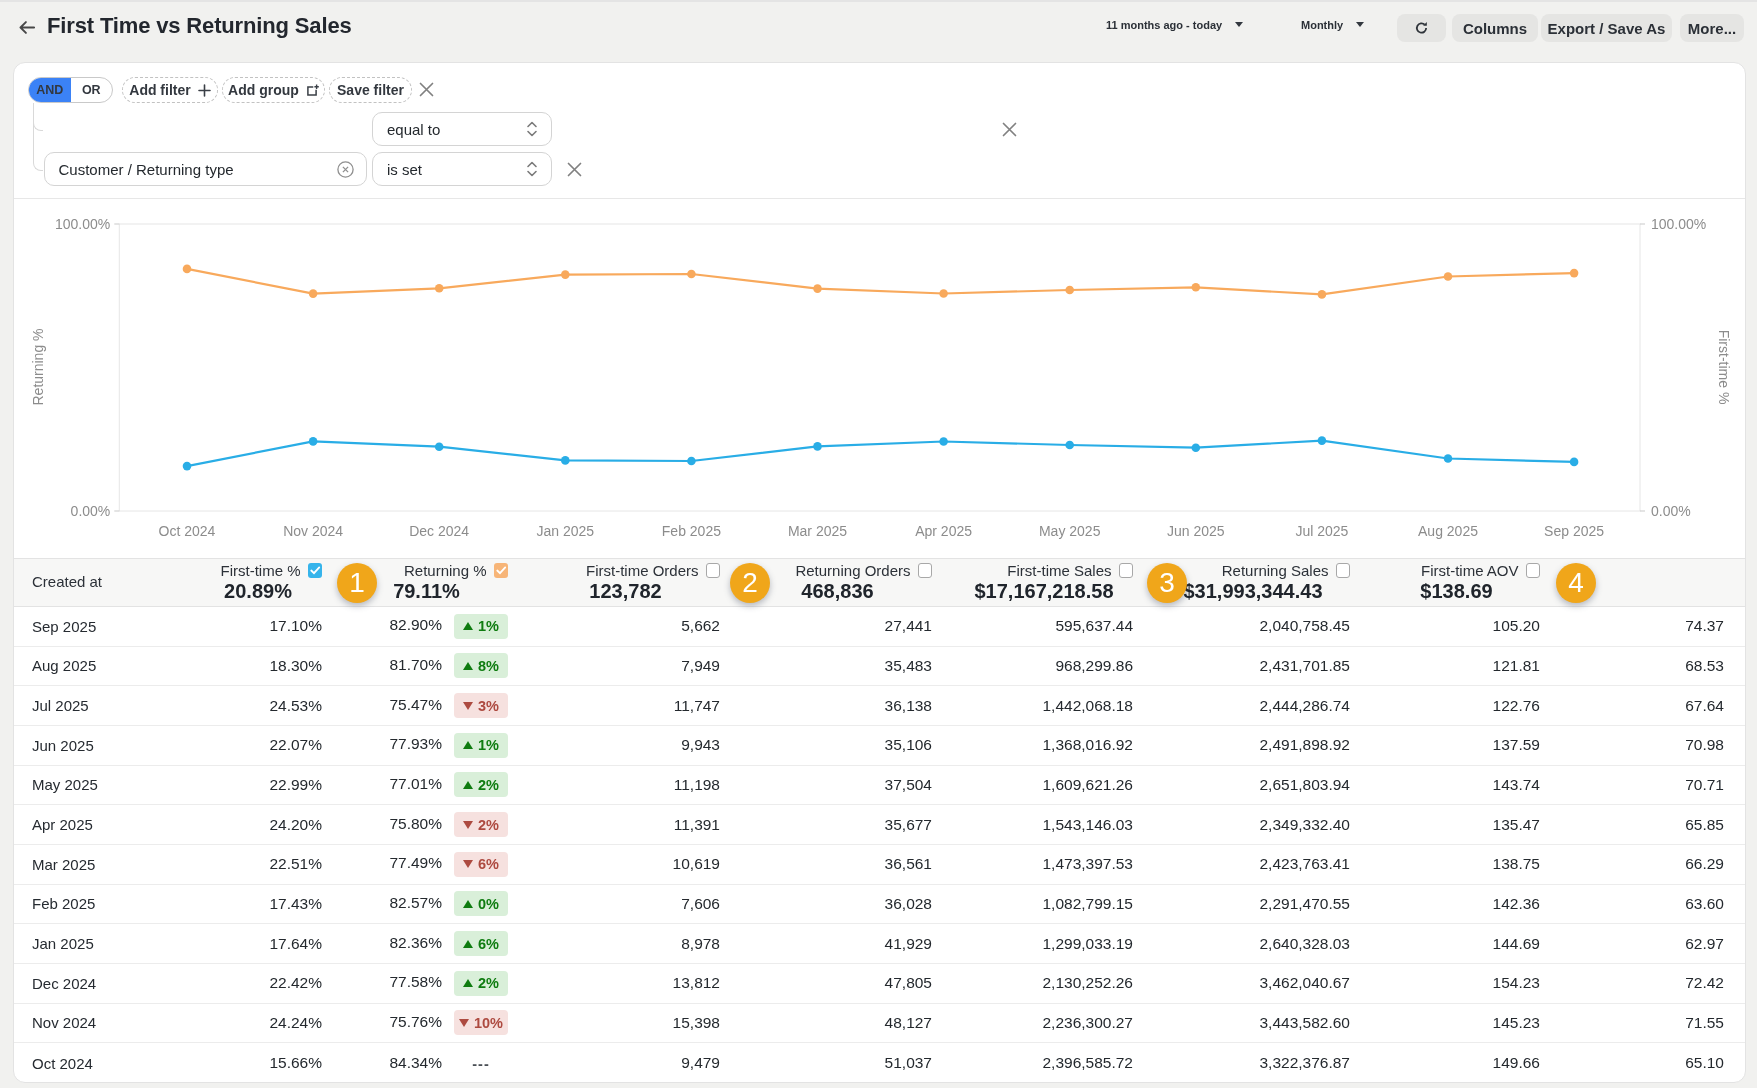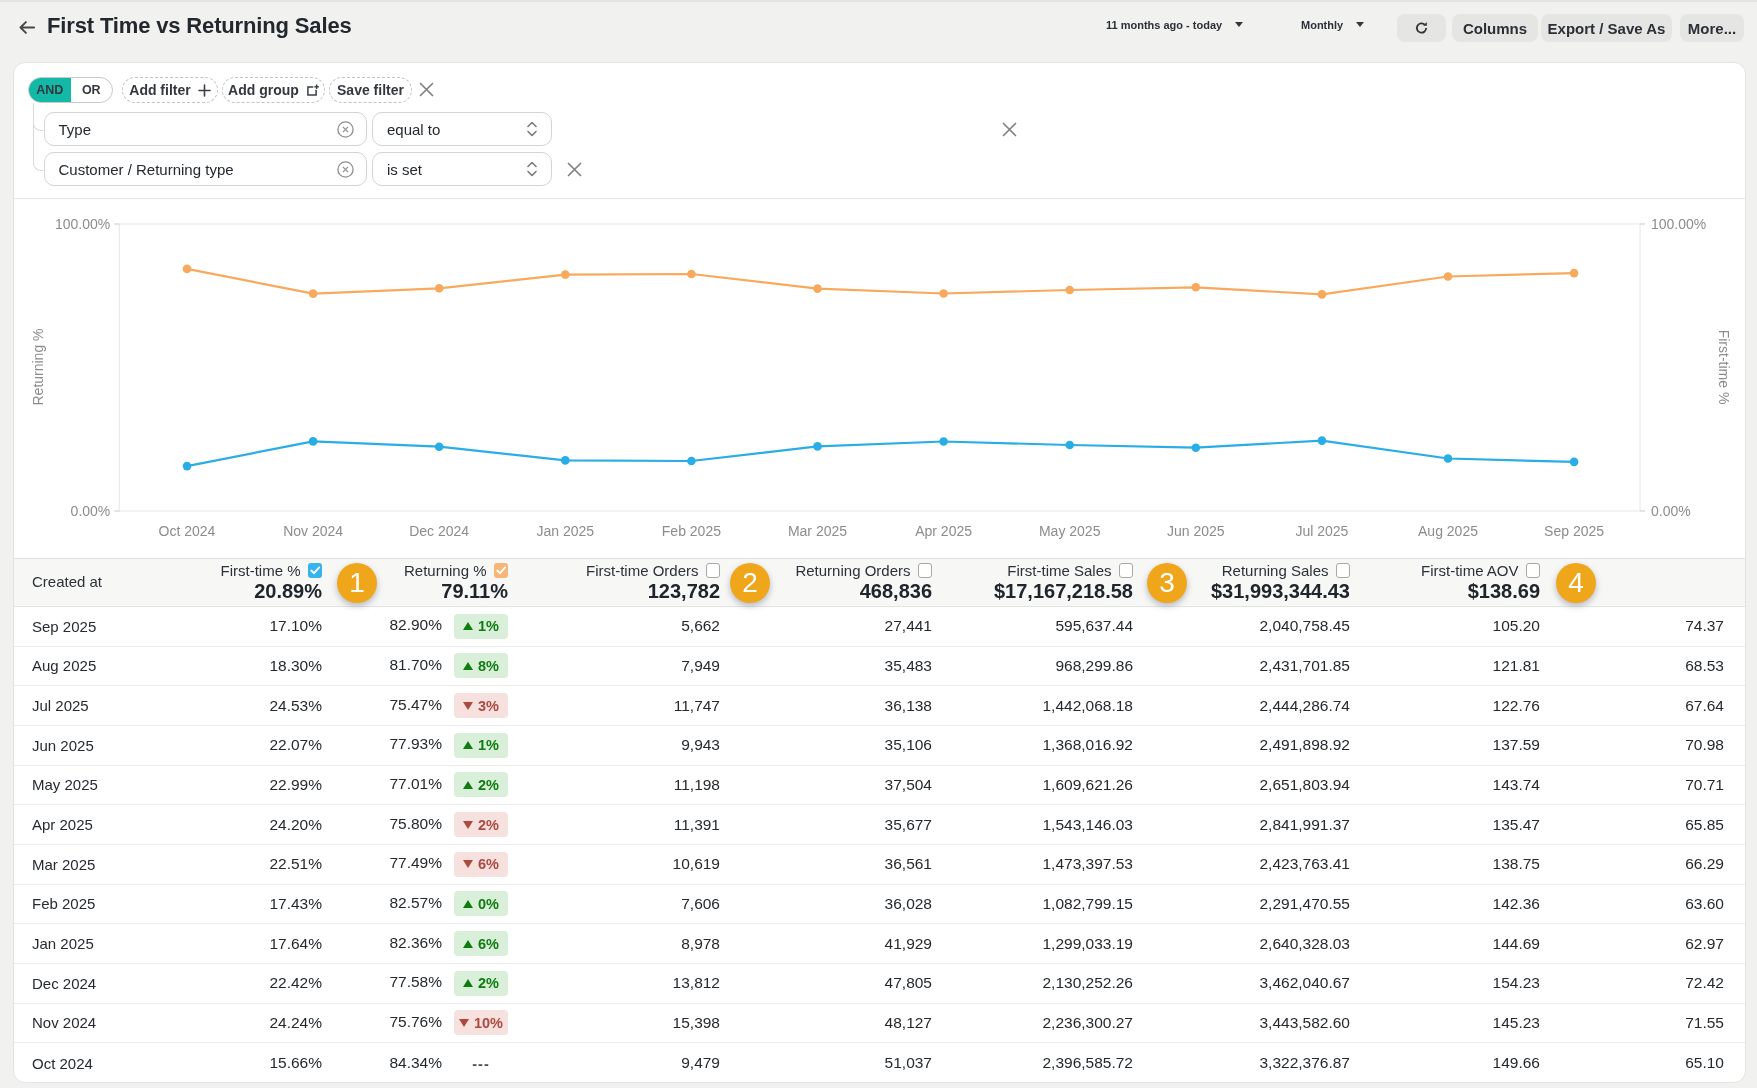--- a/index.html
+++ b/index.html
@@ -11,35 +11,35 @@
 .tricaret{display:inline-block;width:0;height:0;border-left:4.5px solid transparent;border-right:4.5px solid transparent;border-top:5.5px solid #33383f;margin-left:10px;vertical-align:2px}
 .btn{position:absolute;top:14px;height:28px;background:#e5e5e3;border-radius:8px;display:flex;align-items:center;justify-content:center;font-size:15px;font-weight:700;color:#2b3037}
 .panel{position:absolute;left:13px;top:62px;width:1733px;height:1021px;background:#fff;border:1px solid #e3e3e3;border-radius:12px}
 
 .filters{position:absolute;left:0;top:0;width:1731px;height:136px;border-bottom:1px solid #e7e7e7}
 .conn{position:absolute;border-left:1.5px solid #d9d9d9;border-bottom:1.5px solid #d9d9d9;border-bottom-left-radius:8px}
 .conn1{left:18.5px;top:40px;width:10px;height:27.5px}
 .conn2{left:18.5px;top:40px;width:10px;height:67.5px}
 .toggle{position:absolute;left:14px;top:14px;width:85px;height:26px;border:1px solid #c9c9c9;border-radius:13px;display:flex;overflow:hidden;background:#fff}
 .tg{flex:1;display:flex;align-items:center;justify-content:center;font-size:12.5px;font-weight:700;color:#33383f}
-.tg.on{background:#14b8a6}
+.tg.on{background:#3b82f6}
 .fbtn{position:absolute;top:14px;height:26px;border:1px dashed #c2c2c2;border-radius:13px;display:flex;align-items:center;justify-content:center;gap:7px;font-size:14px;font-weight:700;color:#33383f;background:#fff}
 .fx{position:absolute;display:flex;align-items:center;justify-content:center}
 .pill{position:absolute;height:34px;border:1.3px solid #d4d4d4;border-radius:10px;background:#fff;display:flex;align-items:center;font-size:15px;color:#24292e;padding:0 12px 0 14px}
 .pill .lab{flex:1;white-space:nowrap}
 .picons{display:flex;align-items:center;gap:6px}
 
 .chart{position:absolute;left:0;top:137px}
 .axlbl{font-family:"Liberation Sans",sans-serif;font-size:14px;fill:#8c8c8c}
 
 .thead{position:absolute;left:0;top:495px;width:1731px;height:49px;background:#f7f7f6;border-top:1px solid #e3e3e3;border-bottom:1px solid #e3e3e3;display:flex}
 .hc{padding:2px 23px 0 0;display:flex;flex-direction:column}
 .hcreated{font-size:15px;font-weight:500;color:#2c3138;padding-left:18px;line-height:45px}
 .hlab{font-size:15px;font-weight:500;color:#2c3138;line-height:19px;display:flex;align-items:center;justify-content:flex-end;gap:7px;white-space:nowrap}
-.htot{font-size:20px;font-weight:700;color:#20252c;line-height:22px;text-align:right;white-space:nowrap}
+.htot{font-size:20px;font-weight:700;color:#20252c;line-height:22px;text-align:center;white-space:nowrap}
 .cb{width:14.5px;height:14.5px;border-radius:3px;display:inline-flex;flex:none}
 .cb-blue{background:#36b4eb}
 .cb-orange{background:#f7b578}
 .cb-off{background:#fff;border:1.4px solid #a8a8a8}
 .rows{position:absolute;left:0;top:544px;width:1731px}
 .row{display:flex;height:39.66px;border-bottom:1px solid #ececec;align-items:center}
 .row:last-child{border-bottom:none}
 .c{white-space:nowrap;font-size:15.5px;color:#24292e}
 .c.r{text-align:right;padding-right:23px}
 .c0{padding-left:18px;font-size:15px;font-weight:500;color:#262b31}
@@ -105,29 +105,20 @@
 <div class="fbtn" style="left:208px;width:103px">Add group <svg width="13" height="13" viewBox="0 0 13 13">
           <path d="M7.3 2.9 H1.9 V10.9 H10.1 V5.7" fill="none" stroke="#3a3f46" stroke-width="1.5"></path>
           <path d="M10.6 0.6 V5 M8.4 2.8 H12.8" fill="none" stroke="#3a3f46" stroke-width="1.4"></path>
         </svg></div>
 <div class="fbtn" style="left:315px;width:83px">Save filter</div>
 <div class="fx" style="left:405px;top:19px">
         <svg width="15" height="15" viewBox="0 0 15 15">
           <path d="M1.5 1.5 13.5 13.5 M13.5 1.5 1.5 13.5" stroke="#818181" stroke-width="1.7" stroke-linecap="round"></path>
         </svg>
       </div>
-<div class="pill" style="left:29.5px;top:49px;width:323px">
-        <span class="lab">Type</span>
-        <span class="picons">
-          <svg width="17" height="17" viewBox="0 0 17 17">
-            <circle cx="8.5" cy="8.5" r="7.6" fill="none" stroke="#8f8f8f" stroke-width="1.3"></circle>
-            <path d="M5.9 5.9 11.1 11.1 M11.1 5.9 5.9 11.1" stroke="#8f8f8f" stroke-width="1.3"></path>
-          </svg>
-        </span>
-      </div>
 <div class="pill" style="left:358px;top:49px;width:180px">
         <span class="lab">equal to</span>
         <span class="picons">
           <svg width="14" height="18" viewBox="0 0 14 18">
             <path d="M3 6.5 7 2.5 11 6.5" fill="none" stroke="#7a7a7a" stroke-width="1.6" stroke-linecap="round" stroke-linejoin="round"></path>
             <path d="M3 11.5 7 15.5 11 11.5" fill="none" stroke="#7a7a7a" stroke-width="1.6" stroke-linecap="round" stroke-linejoin="round"></path>
           </svg>
         </span>
       </div>
 <div class="fx" style="left:988px;top:59px">
@@ -341,21 +332,21 @@
         <div class="c r c1">24.20%</div>
         <div class="c r c2"><span class="val">75.80%</span><span class="bwrap">
             <span class="chg bg-dn">
               <span class="tri-dn"></span>
               <span class="t-dn">2%</span>
             </span>
           </span></div>
         <div class="c r c3">11,391</div>
         <div class="c r c4">35,677</div>
         <div class="c r c5">1,543,146.03</div>
-        <div class="c r c6">2,841,991.37</div>
+        <div class="c r c6">2,349,332.40</div>
         <div class="c r c7">135.47</div>
         <div class="c r c8">65.85</div>
       </div>
 <div class="row">
         <div class="c c0">Mar 2025</div>
         <div class="c r c1">22.51%</div>
         <div class="c r c2"><span class="val">77.49%</span><span class="bwrap">
             <span class="chg bg-dn">
               <span class="tri-dn"></span>
               <span class="t-dn">6%</span>

